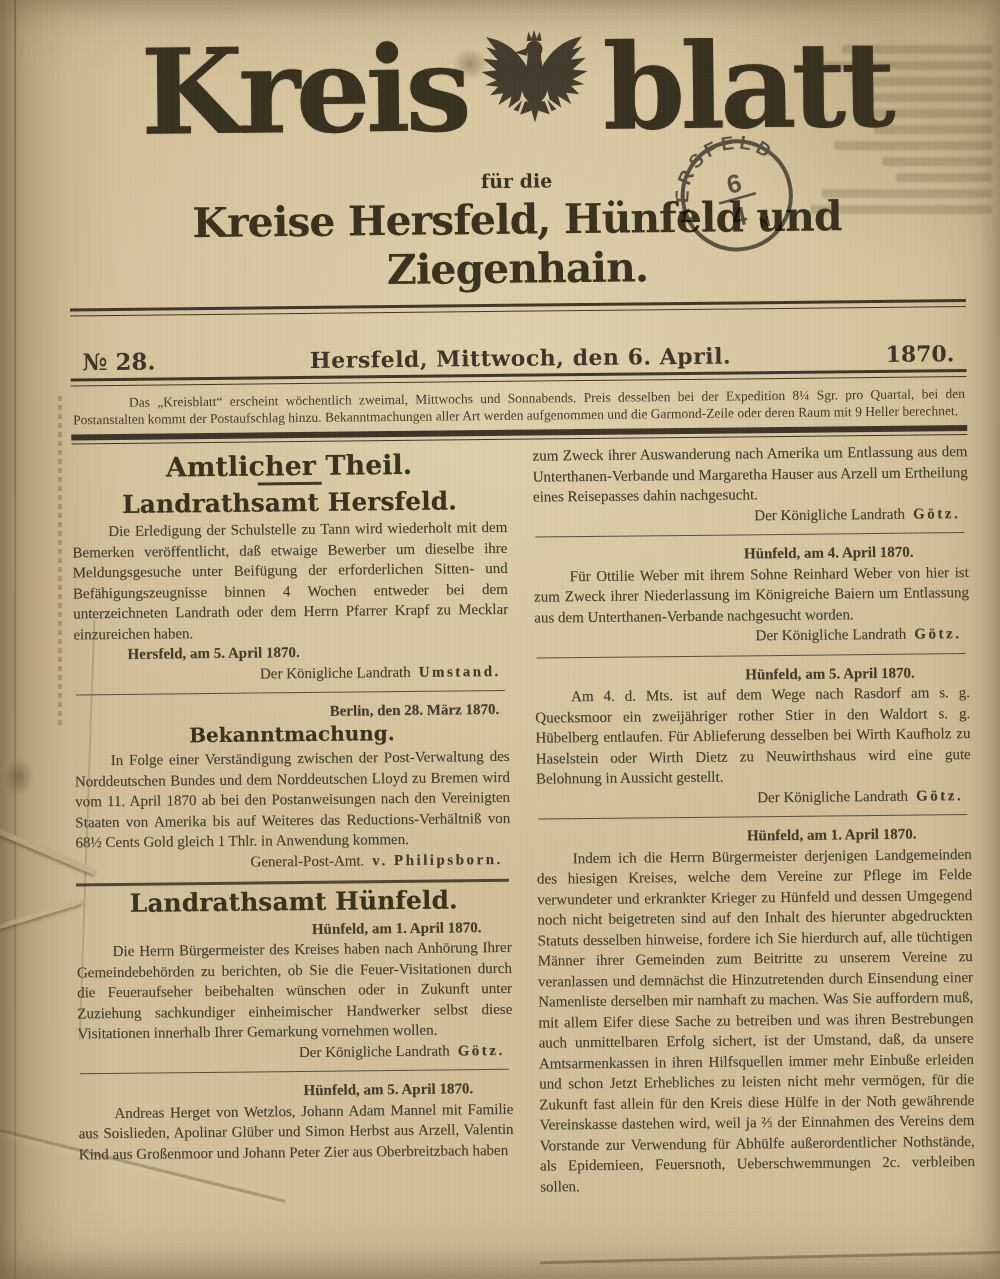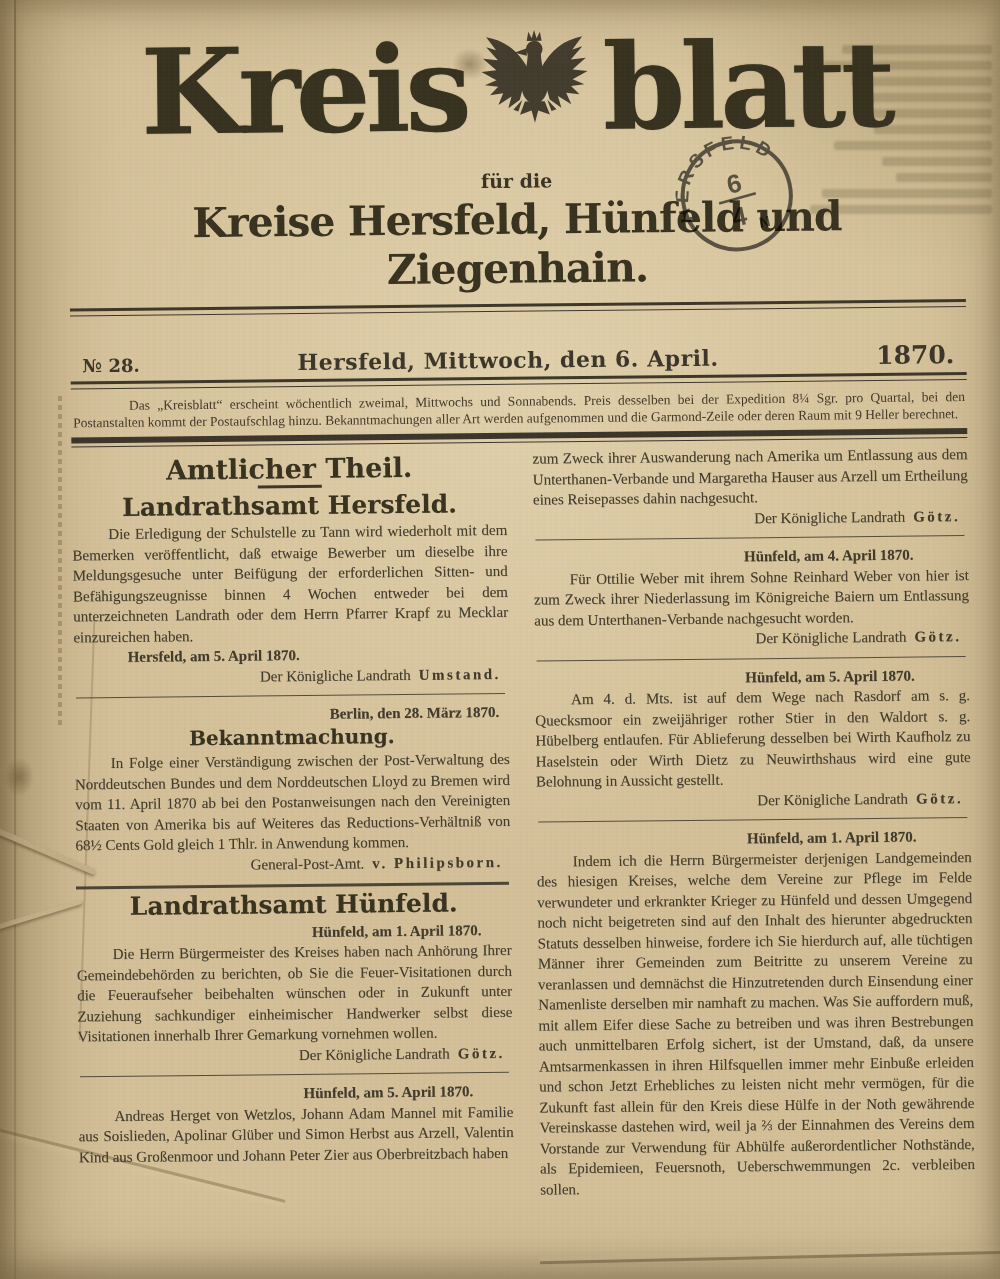--- a/index.html
+++ b/index.html
@@ -46,23 +46,23 @@
   .eagle{width:116px;height:132px;margin:0 6px;position:relative;top:2px;}
   .fuer-die{font-family:"DejaVu Serif",serif;font-weight:bold;font-size:19px;margin-top:2px;color:#3a3423;}
   .subtitle{font-family:"DejaVu Serif",serif;font-weight:bold;font-size:41px;line-height:1.2;margin-top:4px;
     letter-spacing:-1px;color:#38321f;}
   .stamp{position:absolute;top:128px;right:168px;width:120px;height:120px;transform:rotate(-12deg);
     opacity:.82;mix-blend-mode:multiply;}
   .rule-double{height:4px;border-top:3px solid #3d372a;border-bottom:1.5px solid #3d372a;margin-top:10px;}
   .rule-double.below{margin-top:2px;}
   .dateline-row{display:flex;justify-content:space-between;align-items:baseline;padding:5px 12px 1px 12px;
     font-family:"DejaVu Serif",serif;font-weight:bold;}
-  .issue-no{font-size:18px;}
+  .issue-no{font-size:23px;}
   .dl-center{font-size:22px;letter-spacing:.5px;}
-  .dl-year{font-size:25px;margin-top:28px;}
+  .dl-year{font-size:22px;margin-top:28px;}
   .imprint{font-size:13.5px;line-height:17px;text-align:justify;text-indent:56px;margin:8px 2px 6px 2px;color:#43392a;}
   .rule-heavy{border-top:6px solid #3b352a;border-bottom:1.5px solid #3b352a;height:3px;margin:4px 0 0 0;}
   .columns{display:flex;gap:26px;margin-top:6px;}
   .col{width:435px;font-size:15px;line-height:20.5px;text-align:justify;color:#413b2c;
     text-shadow:.2px .3px .3px rgba(65,59,44,.35);}
   h2.sec-main{font-family:"DejaVu Serif",serif;font-size:27px;font-weight:bold;text-align:center;margin:8px 0 2px 0;color:#38321f;}
   .short-rule{width:64px;border-top:3px solid #3d372a;margin:5px auto 8px auto;}
   h3.sec-h{font-family:"DejaVu Serif",serif;font-size:25px;font-weight:bold;text-align:center;margin:4px 0 6px 0;color:#38321f;}
   h4.sec-h2{font-family:"DejaVu Serif",serif;font-size:20px;font-weight:bold;text-align:center;margin:2px 0 4px 0;color:#38321f;}
   .col p{margin:0;}

